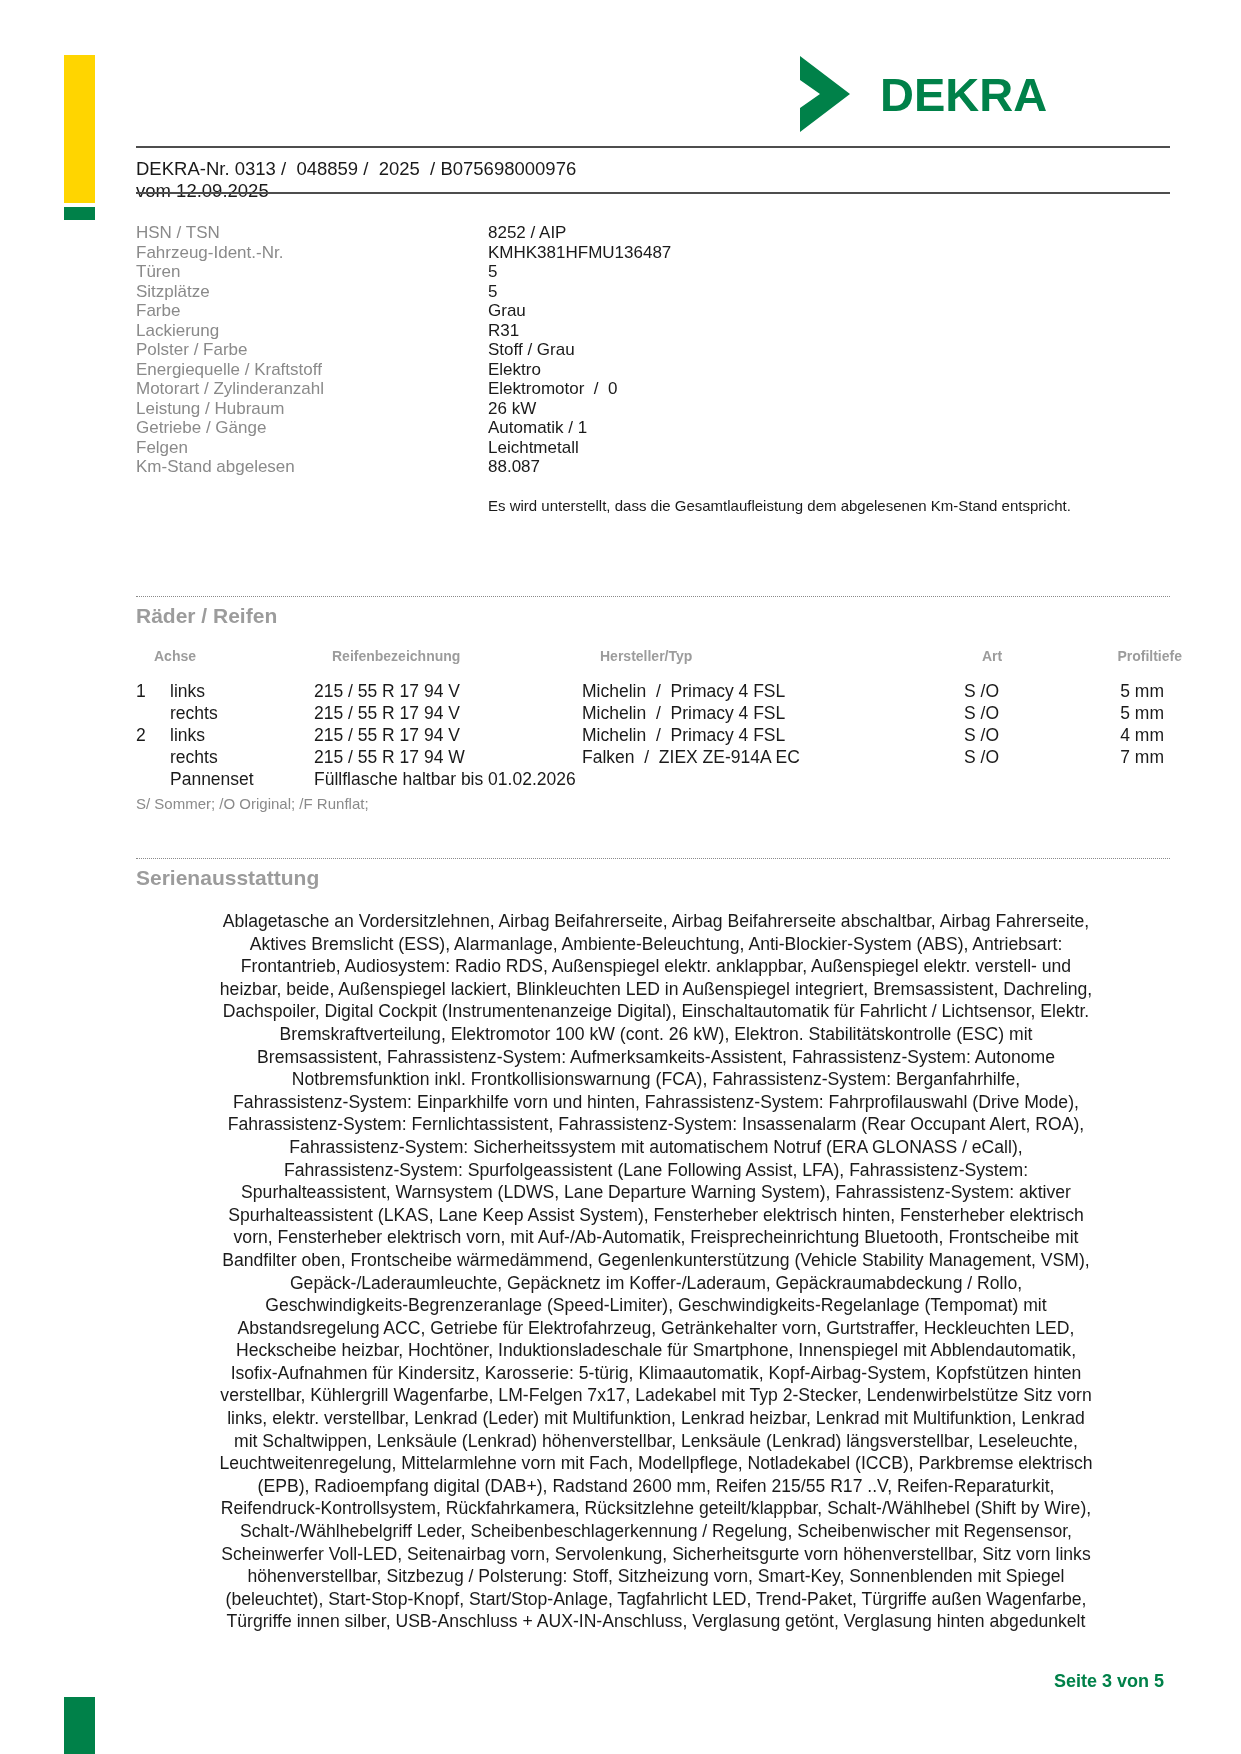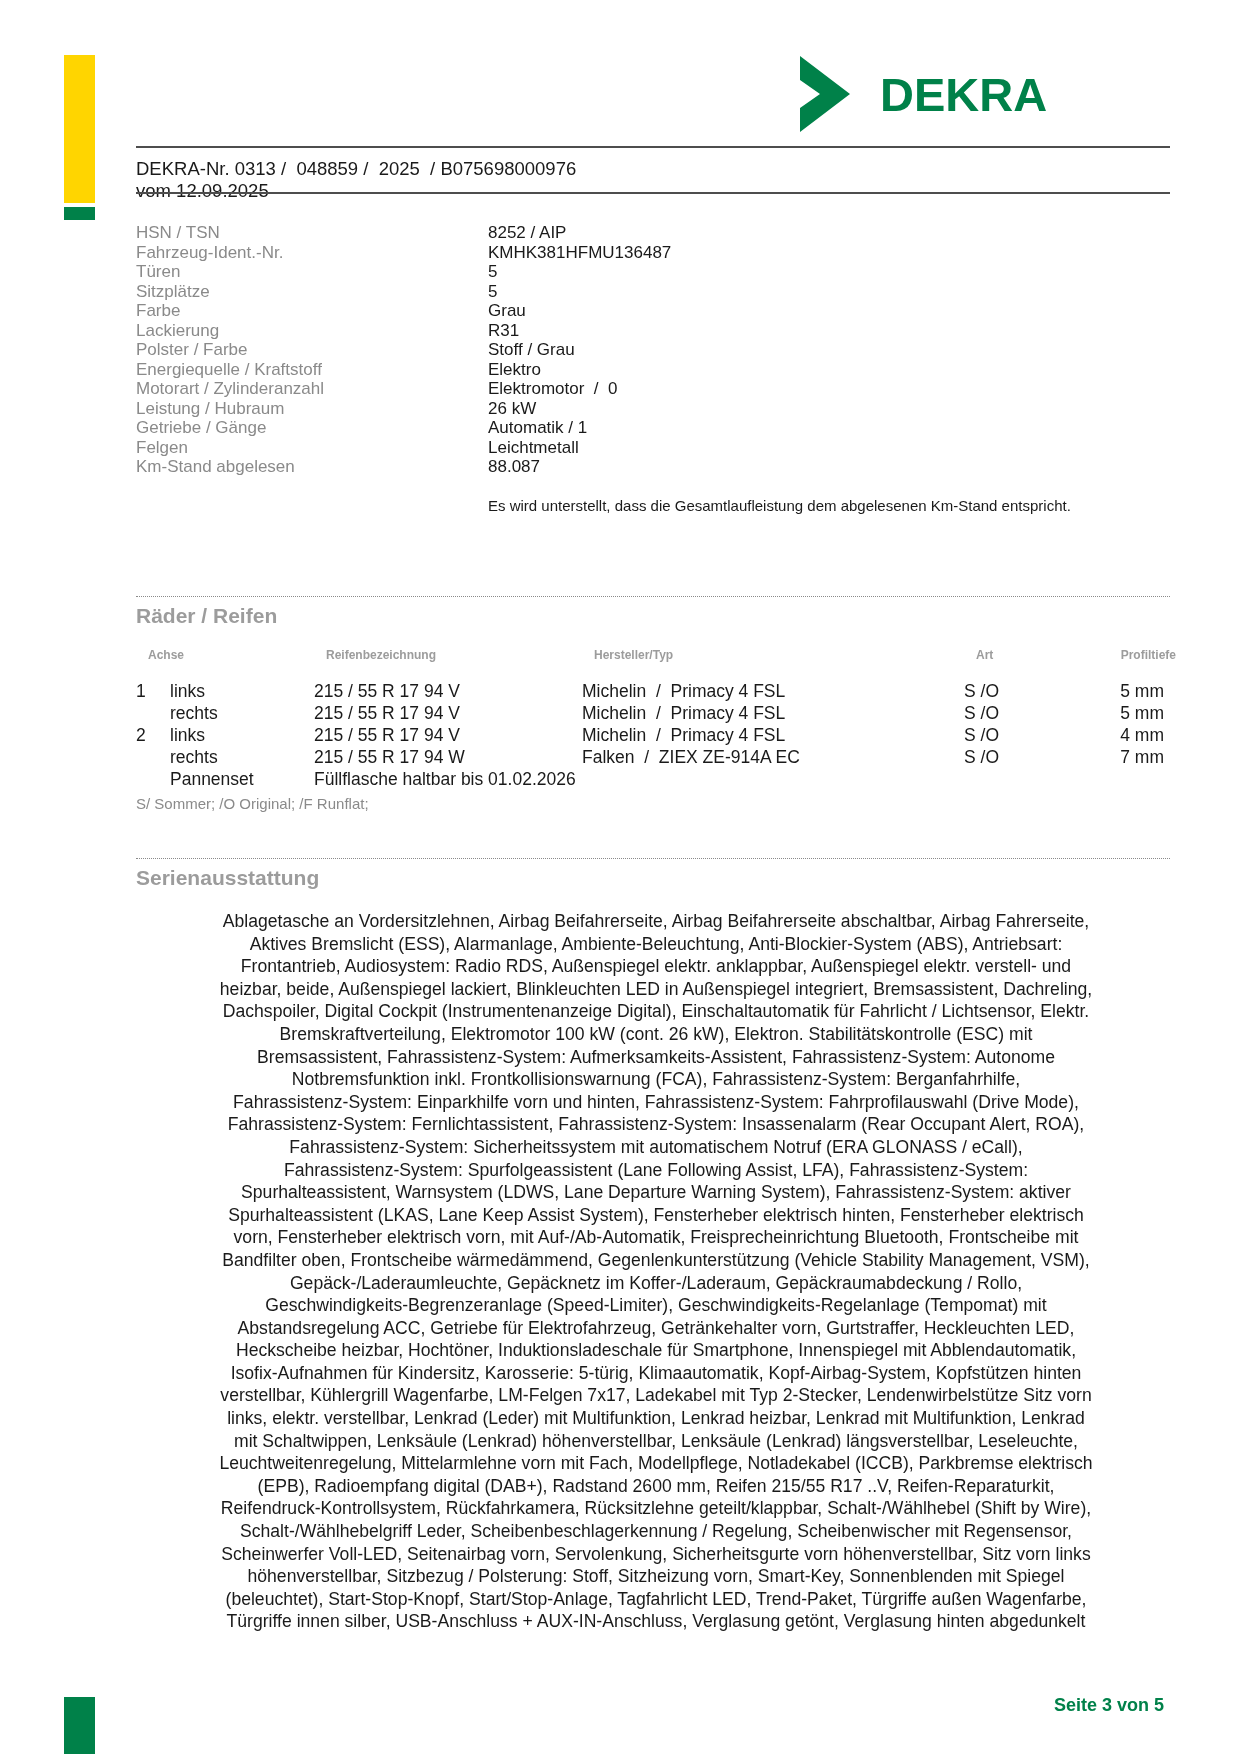--- a/index.html
+++ b/index.html
@@ -29,32 +29,32 @@
   .km-note{position:absolute;top:497px;left:488px;font-size:15px;color:#1a1a1a;white-space:pre;}
   
   .dotted{position:absolute;left:136px;width:1034px;border-top:1.5px dotted #8a8a8a;height:0;}
   .dotted-1{top:596px;}
   .dotted-2{top:858px;}
   .section-heading{position:absolute;left:136px;font-size:21px;font-weight:700;color:#9c9c9c;}
   .h-tires{top:604px;}
   .h-equipment{top:866px;}
   
   .tgrid{display:grid;grid-template-columns:34px 144px 268px 382px 90px 1fr;width:1028px;}
-  .thead{position:absolute;top:648px;left:148px;font-size:12px;font-weight:700;color:#9c9c9c;}
+  .thead{position:absolute;top:648px;left:154px;font-size:14px;font-weight:700;color:#9c9c9c;}
   .thead .col-achse{grid-column:1 / 3;}
   .col-depth{text-align:right;}
   .tbody{position:absolute;top:680px;left:136px;}
   .trow{display:grid;grid-template-columns:34px 144px 268px 382px 90px 1fr;width:1028px;line-height:22px;font-size:17.5px;}
   .trow span{white-space:pre;}
   .legend{position:absolute;top:795px;left:136px;font-size:15px;color:#8a8a8a;white-space:pre;text-align:right;}
   
   .equipment{position:absolute;top:910px;left:136px;width:1040px;}
   .eline{font-size:17.6px;line-height:22.6px;white-space:pre;text-align:center;}
   
-  .page-number{position:absolute;top:1671px;left:136px;width:1028px;text-align:right;font-size:18px;font-weight:700;color:var(--green,#008149);margin-top:24px;}
+  .page-number{position:absolute;top:1671px;left:136px;width:1028px;text-align:right;font-size:18px;font-weight:700;color:var(--green,#008149);}
 </style>
 </head>
 <body>
 
 <div class="page">
 
   <div class="bar bar-yellow"></div>
   <div class="bar bar-green-top"></div>
   <div class="bar bar-green-bottom"></div>
 

